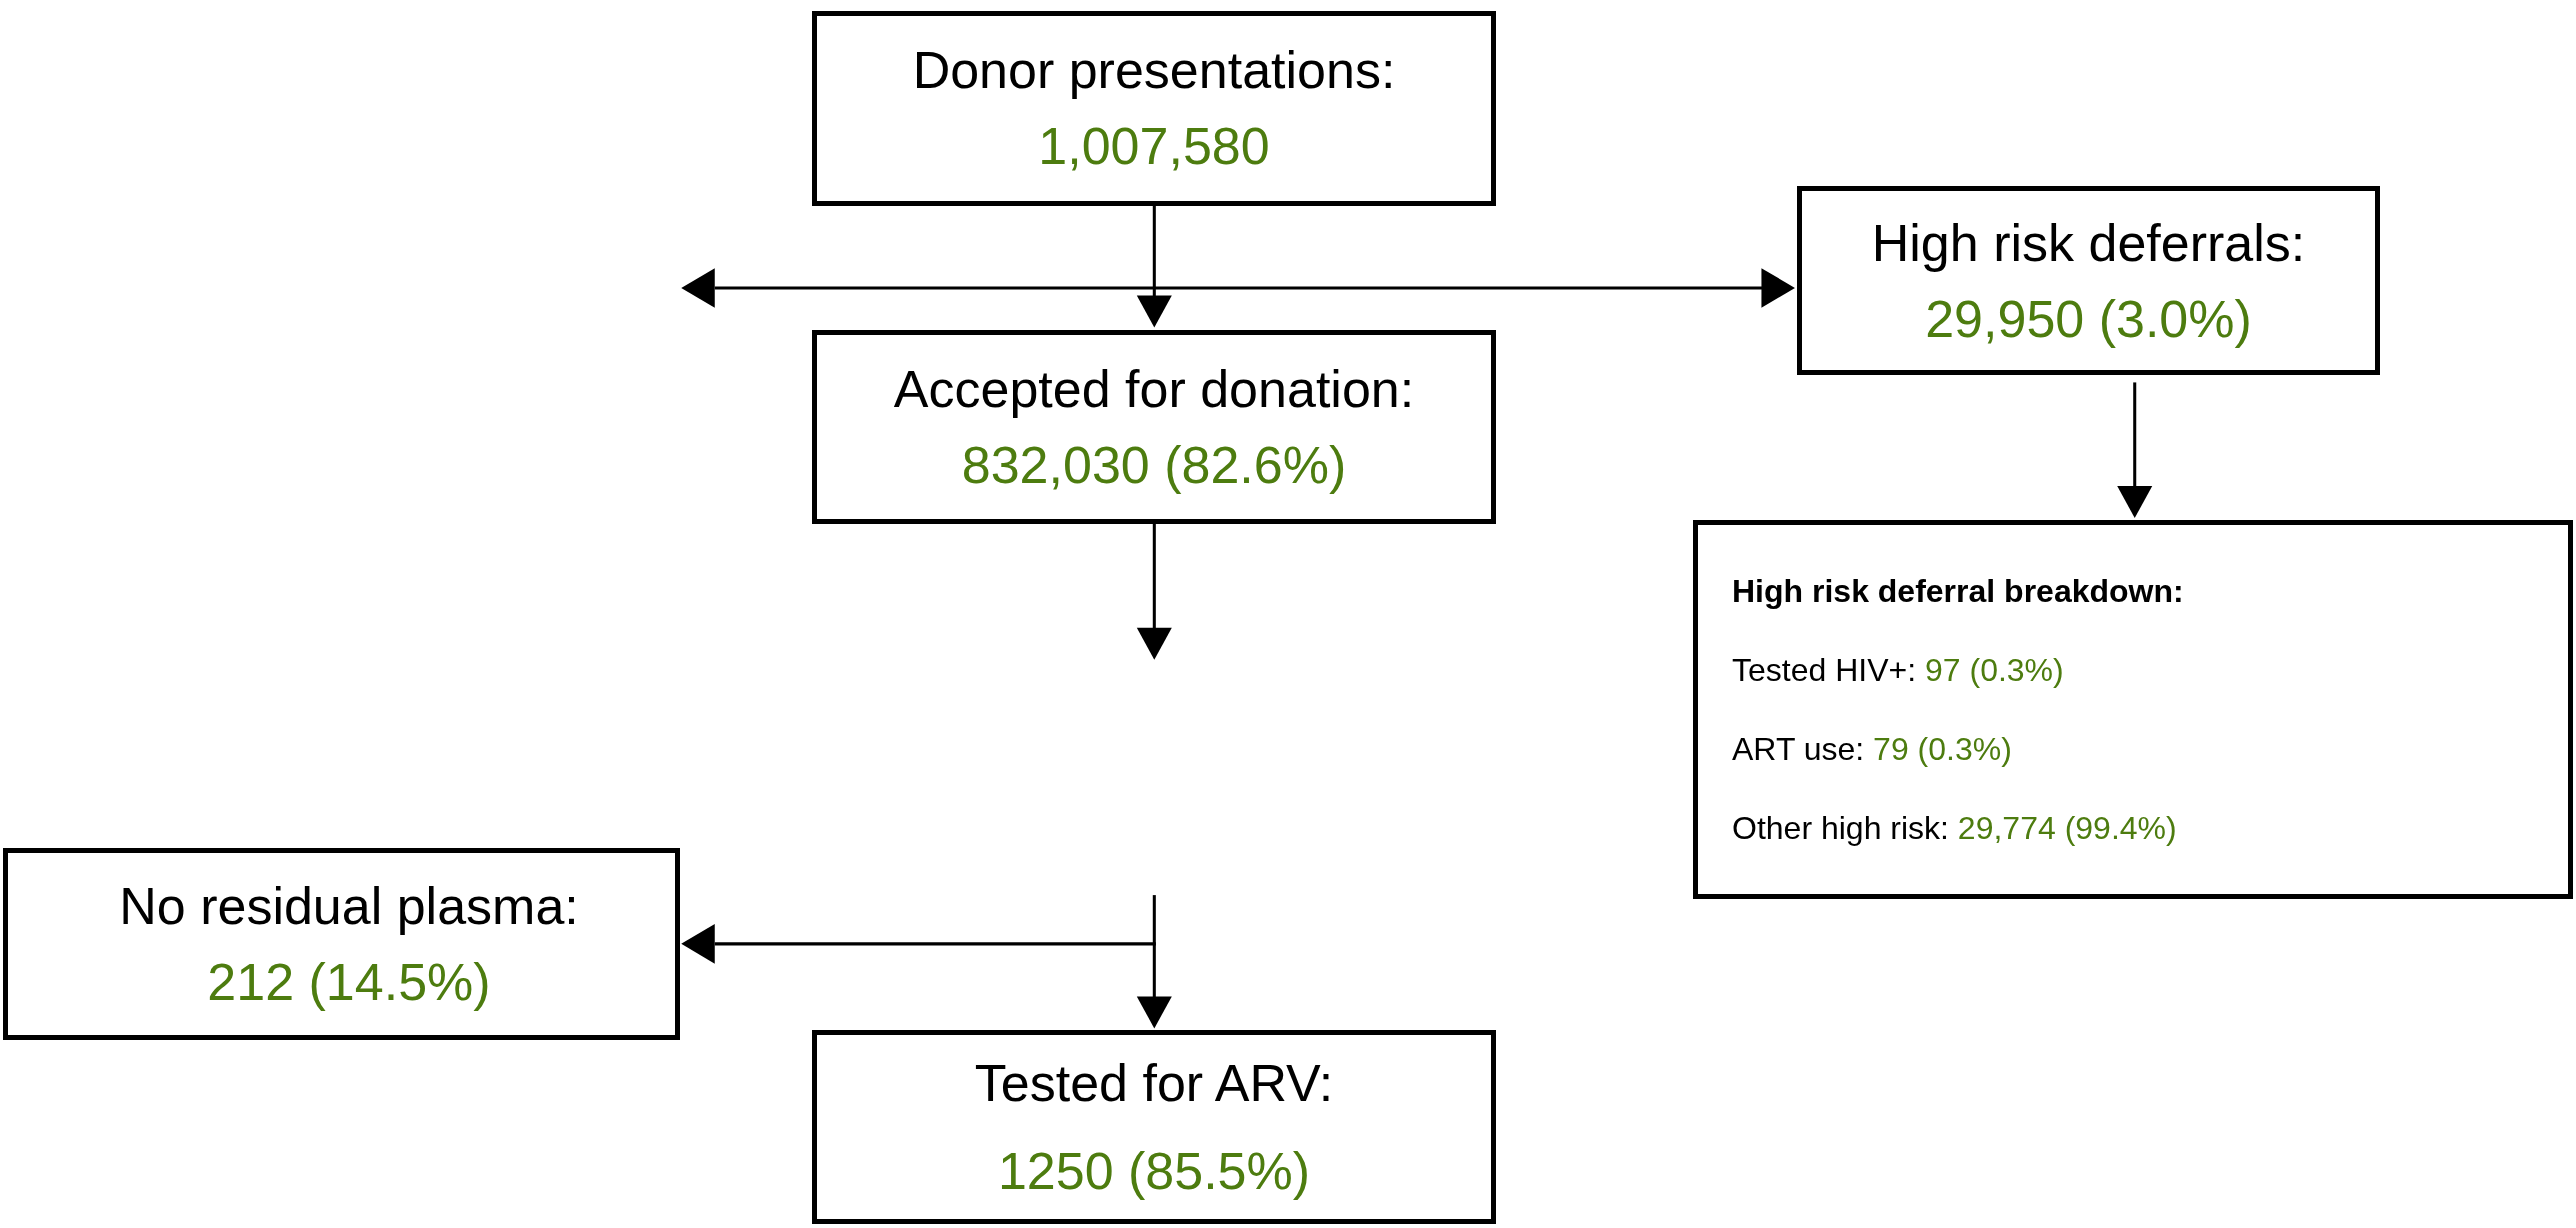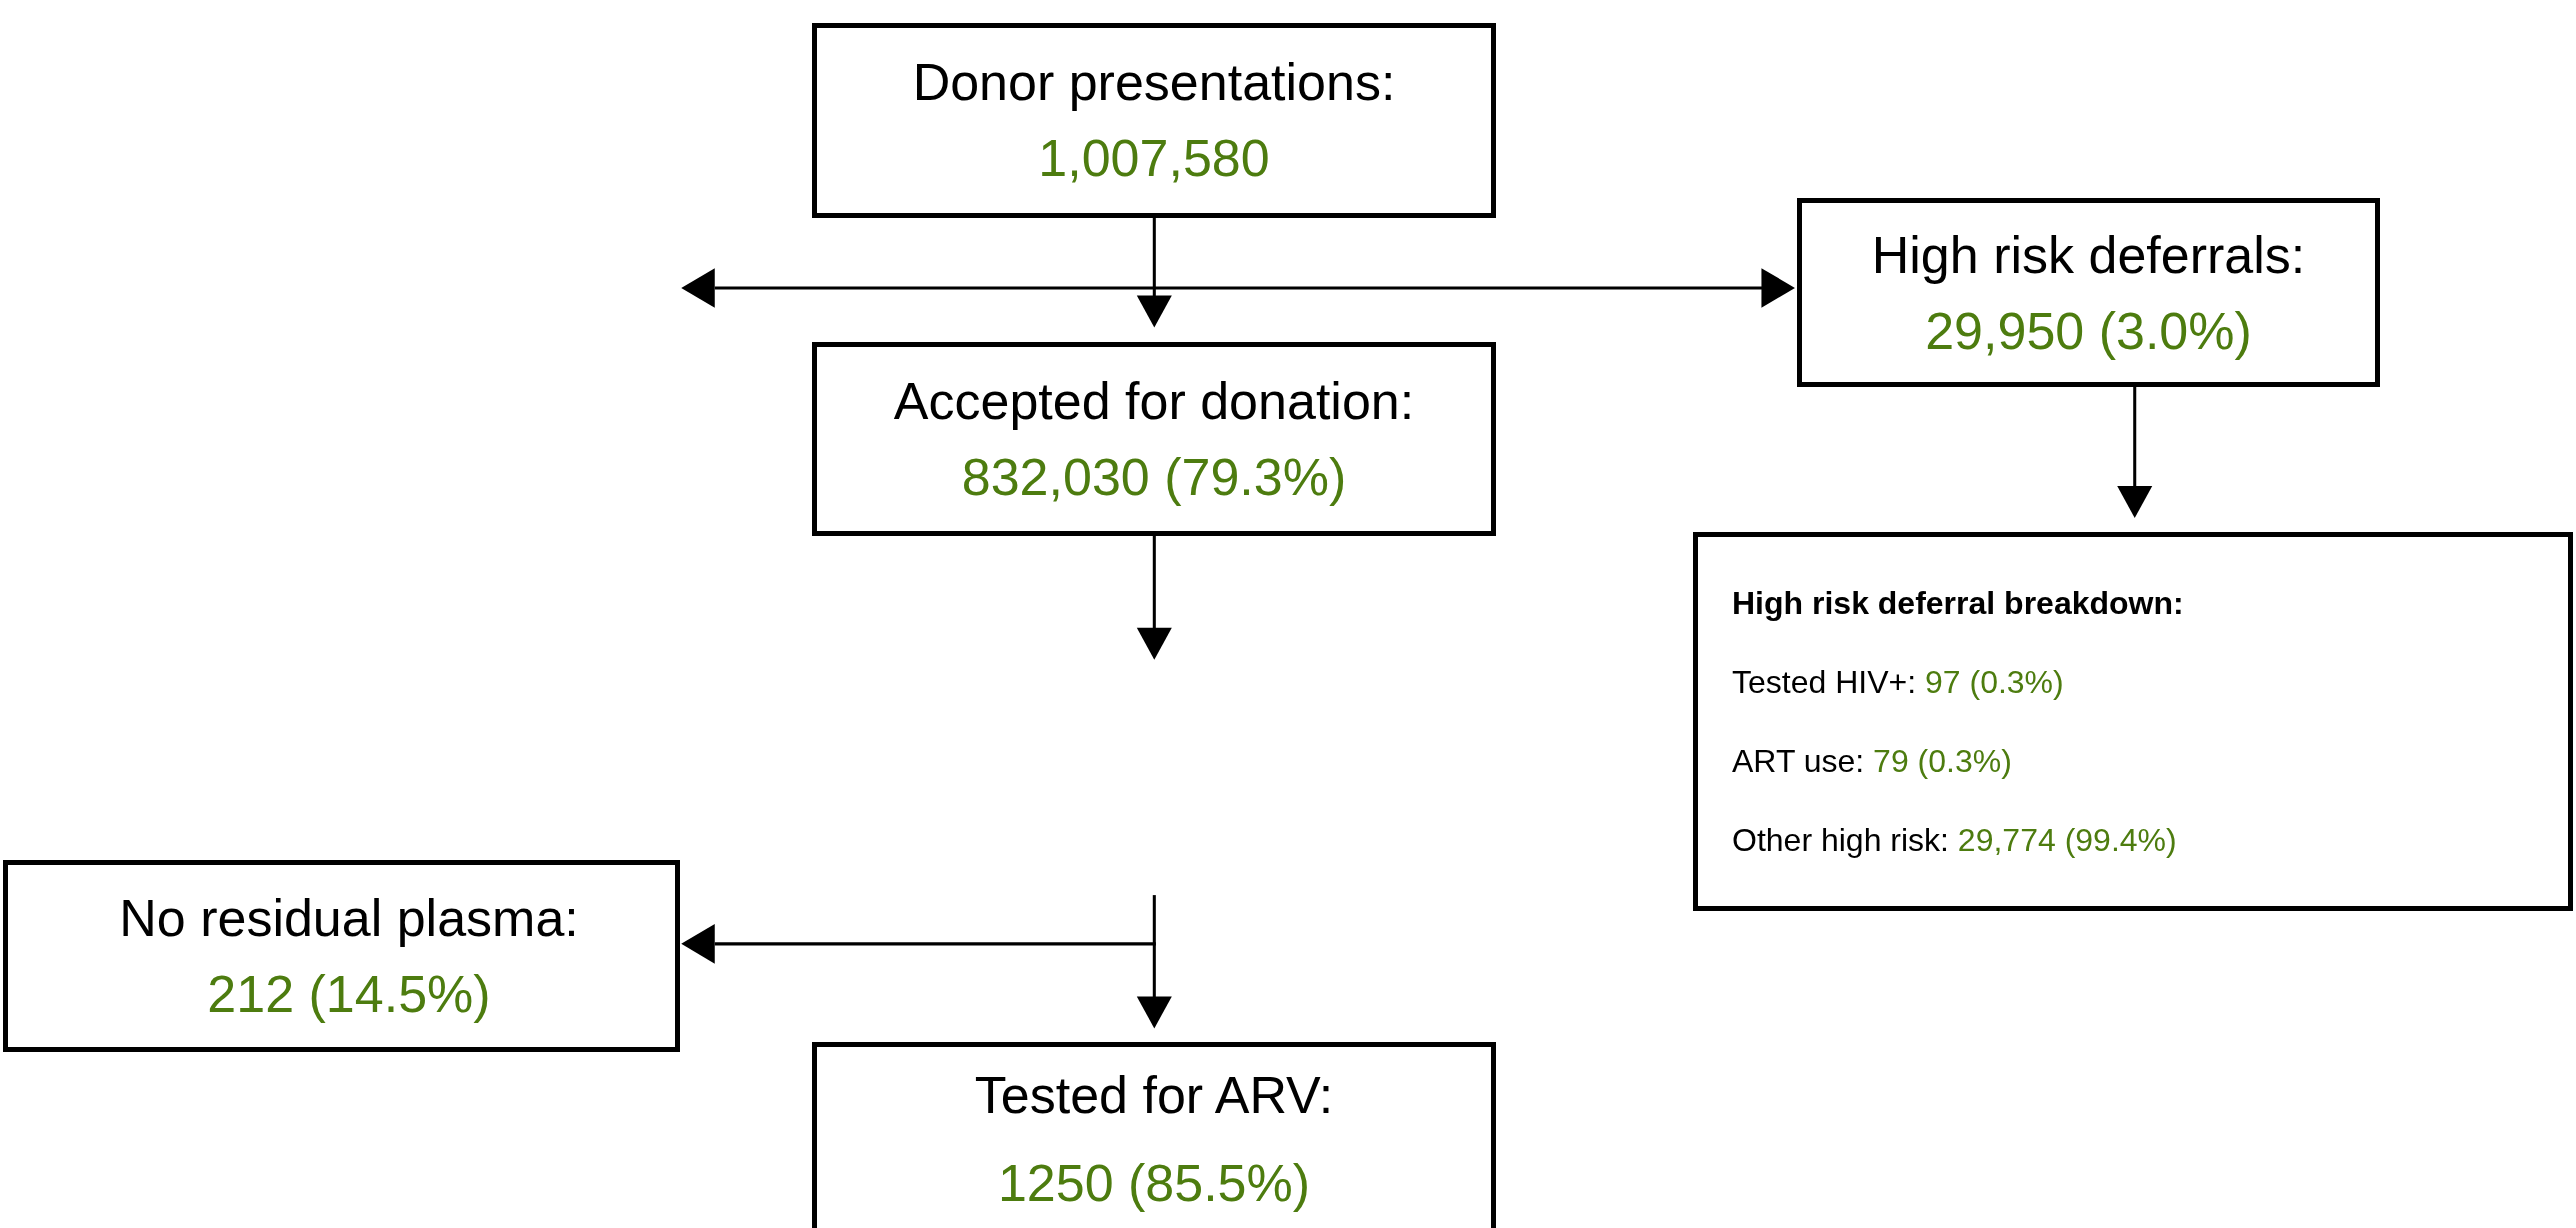--- a/index.html
+++ b/index.html
@@ -16,21 +16,20 @@
     border: 5.3px solid #000000;
     background: #ffffff;
     box-sizing: border-box;
     display: flex;
     flex-direction: column;
     justify-content: center;
     align-items: center;
     text-align: center;
     font-size: 52px;
     line-height: 76px;
-    margin-top: 12px;
   }
   .box .line { white-space: nowrap; }
   .num { color: #4d7c0f; }
   
   .b-donor      { left: 812px; top: 10.7px;   width: 684px;  height: 195px; }
   .b-nonhigh    { left: 3px;    top: 194px;  width: 677px;  height: 189px; }
   .b-highrisk   { left: 1797px; top: 186px;  width: 583px;  height: 189px; }
   .b-accepted   { left: 812px; top: 330px;  width: 684px;  height: 194px; }
   .b-breakdown  {
     left: 1693px; top: 520px; width: 880px; height: 379px;
@@ -89,21 +88,21 @@
   </div>
 
 
   <div class="box b-highrisk">
     <div class="line">High risk deferrals:</div>
     <div class="line num">29,950 (3.0%)</div>
   </div>
 
   <div class="box b-accepted">
     <div class="line">Accepted for donation:</div>
-    <div class="line num">832,030 (79.3%)</div>
+    <div class="line num">832,030 (82.6%)</div>
   </div>
 
   <div class="box b-breakdown">
     <div class="line bd-title">High risk deferral breakdown:</div>
     <div class="line"><span>Tested HIV+: </span><span class="num">97 (0.3%)</span></div>
     <div class="line"><span>ART use: </span><span class="num">79 (0.3%)</span></div>
     <div class="line"><span>Other high risk: </span><span class="num">29,774 (99.4%)</span></div>
   </div>
 
 

